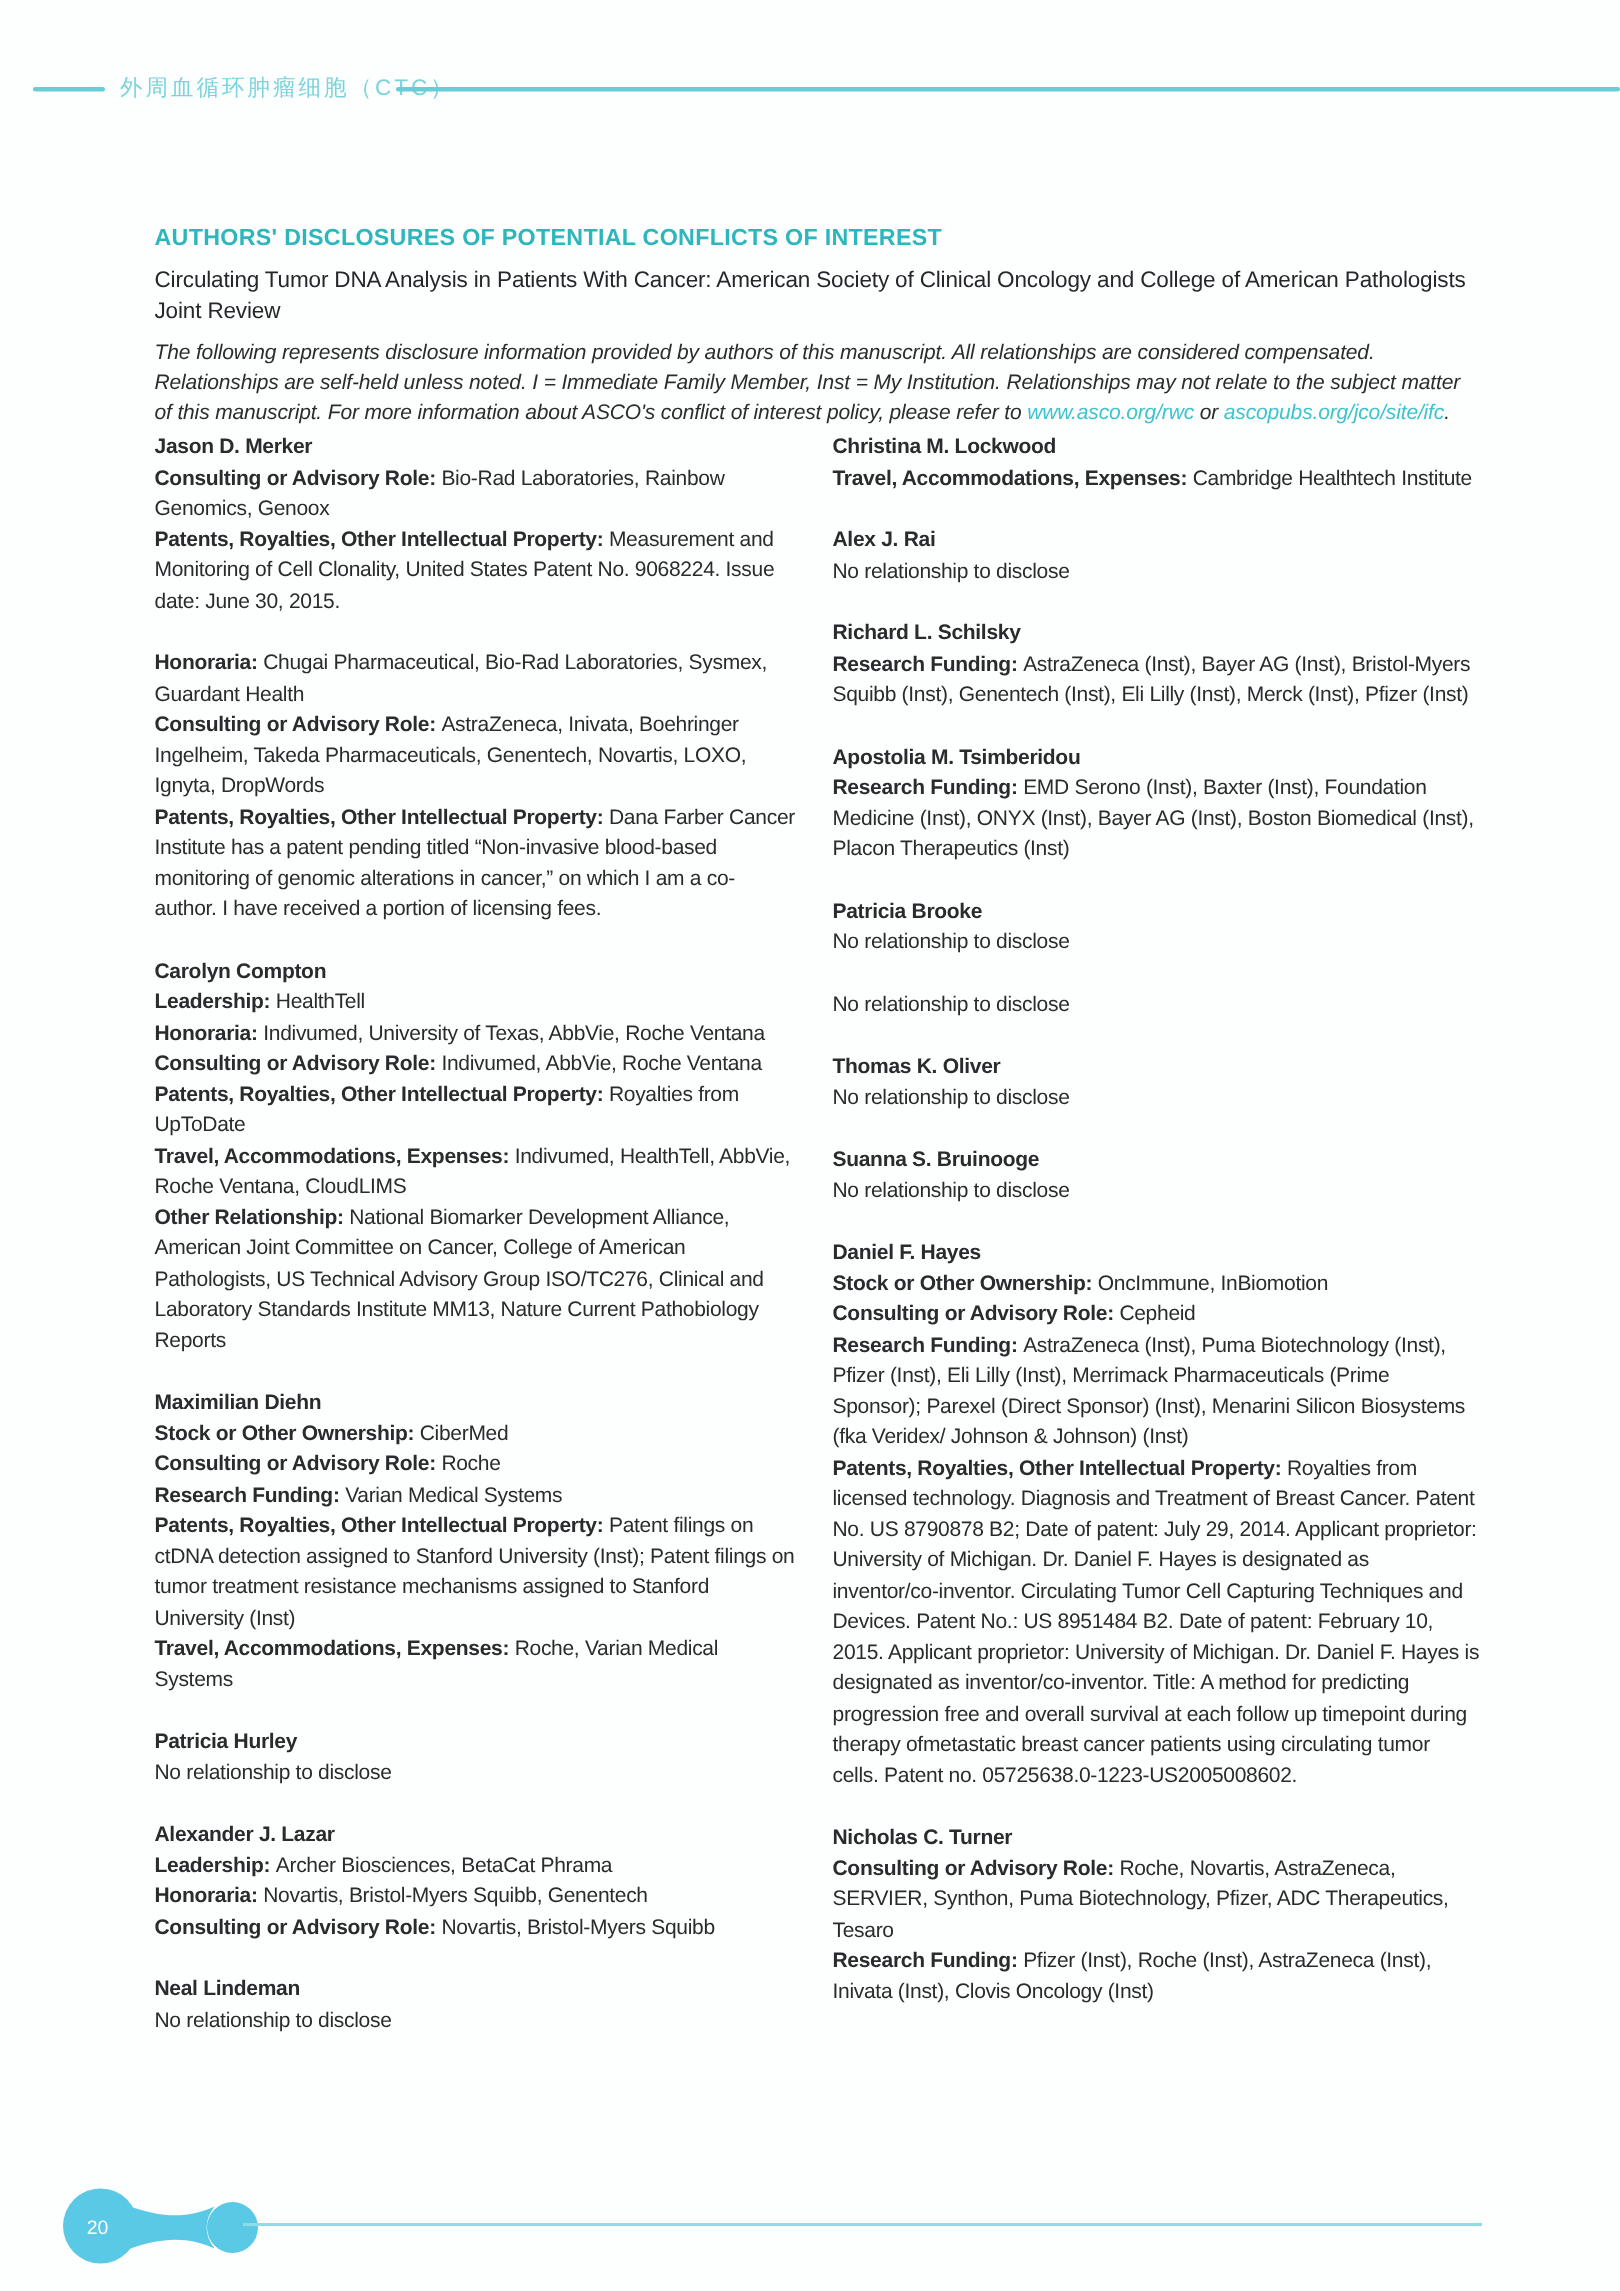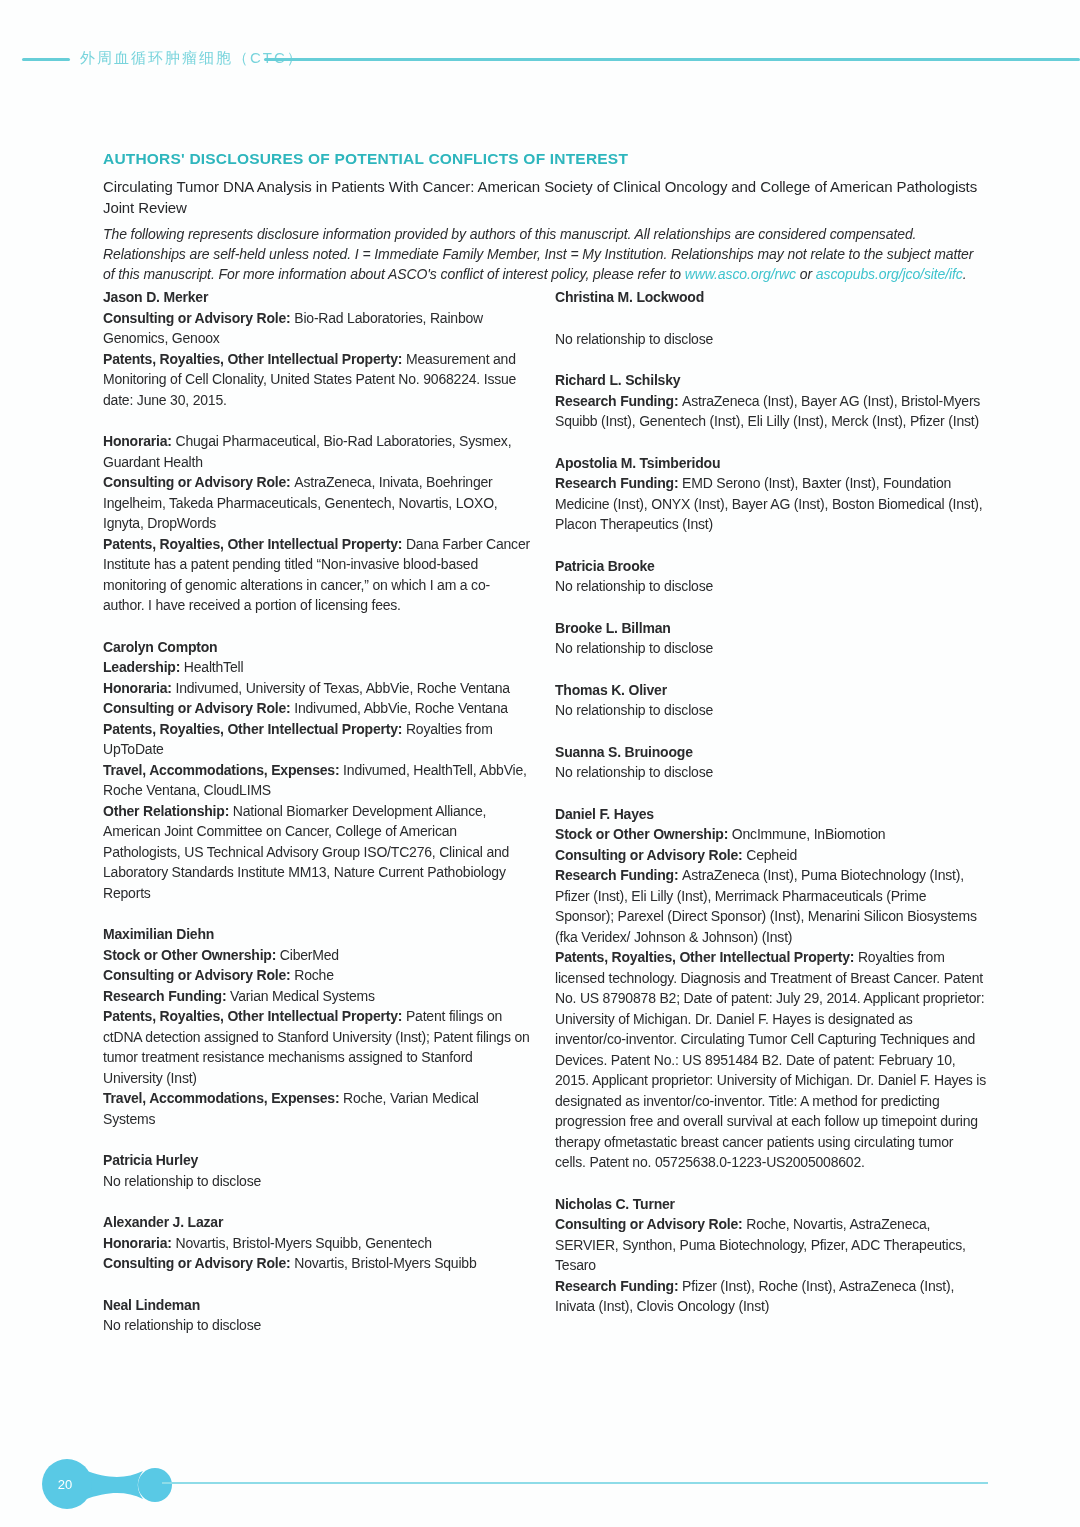--- a/index.html
+++ b/index.html
@@ -89,49 +89,51 @@
           <div class="disclosure"><span class="lbl">Research Funding: </span>Varian Medical Systems</div>
           <div class="disclosure"><span class="lbl">Patents, Royalties, Other Intellectual Property: </span>Patent filings on ctDNA detection assigned to Stanford University (Inst); Patent filings on tumor treatment resistance mechanisms assigned to Stanford University (Inst)</div>
           <div class="disclosure"><span class="lbl">Travel, Accommodations, Expenses: </span>Roche, Varian Medical Systems</div>
         </section>
         <section class="author">
           <div class="author-name">Patricia Hurley</div>
           <div class="disclosure">No relationship to disclose</div>
         </section>
         <section class="author">
           <div class="author-name">Alexander J. Lazar</div>
+          <div class="disclosure"><span class="lbl">Leadership: </span>Archer Biosciences, BetaCat Phrama</div>
           <div class="disclosure"><span class="lbl">Honoraria: </span>Novartis, Bristol-Myers Squibb, Genentech</div>
           <div class="disclosure"><span class="lbl">Consulting or Advisory Role: </span>Novartis, Bristol-Myers Squibb</div>
         </section>
         <section class="author">
           <div class="author-name">Neal Lindeman</div>
           <div class="disclosure">No relationship to disclose</div>
         </section>
       </div>
     <div class="col col-right">
         <section class="author">
           <div class="author-name">Christina M. Lockwood</div>
+          <div class="disclosure"><span class="lbl">Travel, Accommodations, Expenses: </span>Cambridge Healthtech Institute</div>
         </section>
         <section class="author">
+          <div class="author-name">Alex J. Rai</div>
           <div class="disclosure">No relationship to disclose</div>
         </section>
         <section class="author">
           <div class="author-name">Richard L. Schilsky</div>
           <div class="disclosure"><span class="lbl">Research Funding: </span>AstraZeneca (Inst), Bayer AG (Inst), Bristol-Myers Squibb (Inst), Genentech (Inst), Eli Lilly (Inst), Merck (Inst), Pfizer (Inst)</div>
         </section>
         <section class="author">
           <div class="author-name">Apostolia M. Tsimberidou</div>
           <div class="disclosure"><span class="lbl">Research Funding: </span>EMD Serono (Inst), Baxter (Inst), Foundation Medicine (Inst), ONYX (Inst), Bayer AG (Inst), Boston Biomedical (Inst), Placon Therapeutics (Inst)</div>
         </section>
         <section class="author">
           <div class="author-name">Patricia Brooke</div>
           <div class="disclosure">No relationship to disclose</div>
         </section>
         <section class="author">
-          <div class="author-name">Brooke L. Billman</div>
           <div class="disclosure">No relationship to disclose</div>
         </section>
         <section class="author">
           <div class="author-name">Thomas K. Oliver</div>
           <div class="disclosure">No relationship to disclose</div>
         </section>
         <section class="author">
           <div class="author-name">Suanna S. Bruinooge</div>
           <div class="disclosure">No relationship to disclose</div>
         </section>

